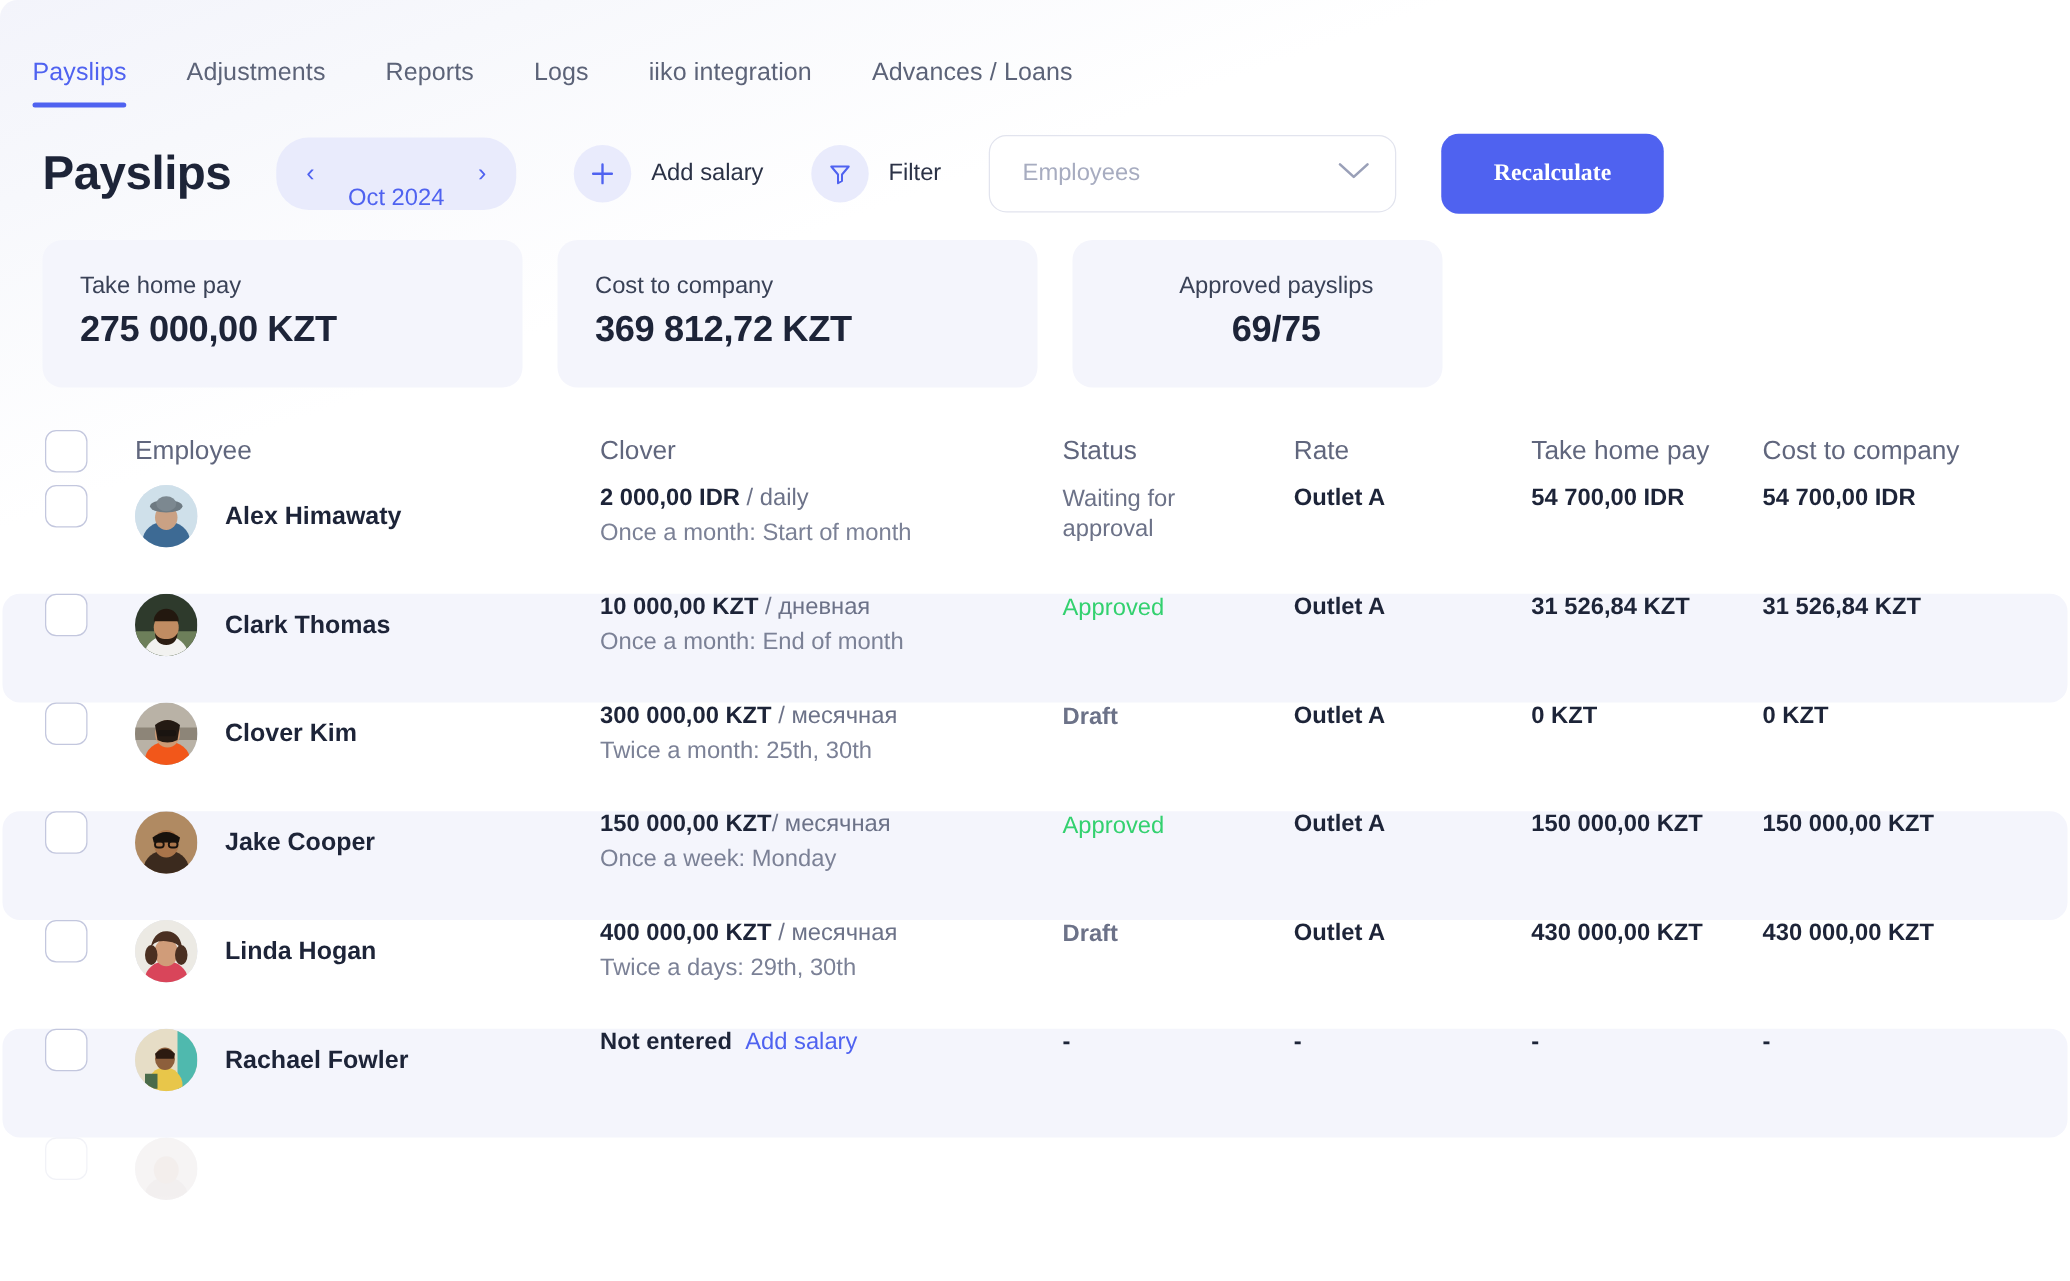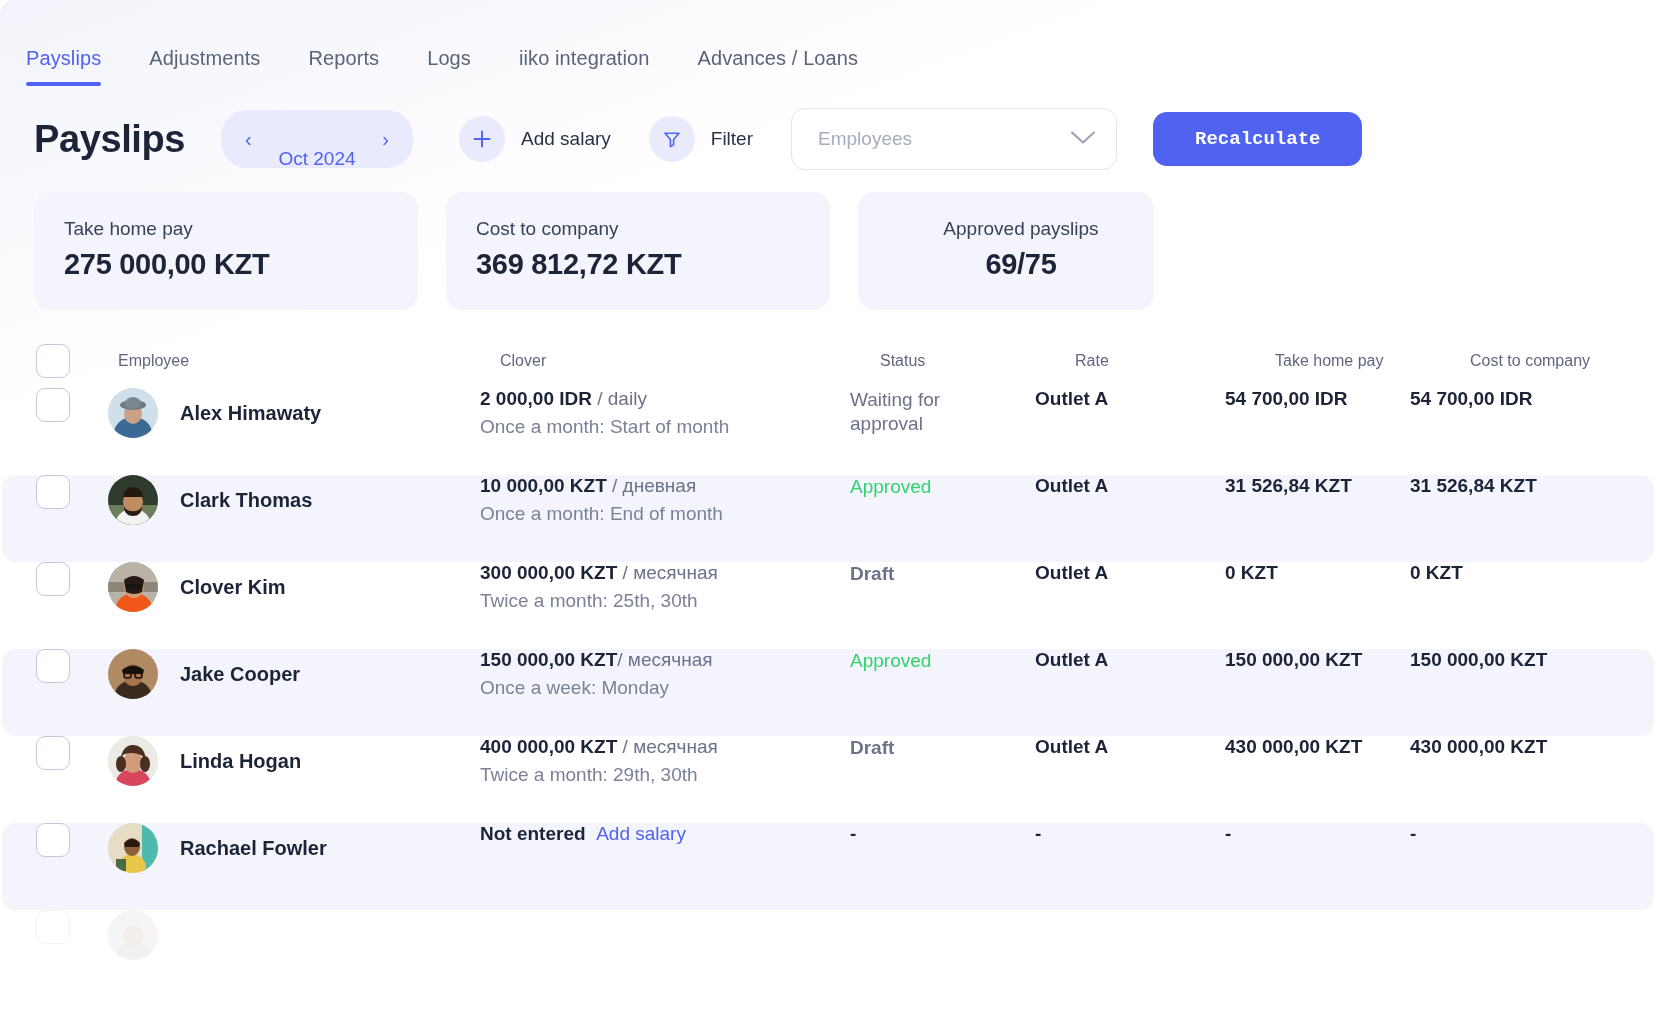--- a/index.html
+++ b/index.html
@@ -85,23 +85,23 @@
     padding: 0 20px 0 26px;
     margin-right: 36px;
     cursor: pointer;
   }
   .employees-select .ph { color: #a7acc0; font-size: 19px; }
 
   .recalc-btn {
     background: #4f62f0; color: #fff;
     font-size: 19px; font-weight: 600;
     border: none; border-radius: 14px;
-    height: 54px; padding: 0 42px;
+    height: 64px; padding: 0 42px;
     cursor: pointer;
-    font-family: Liberation Mono, monospace;
+    font-family: Liberation Serif, serif;
     white-space: nowrap;
     text-align: right;
   }
 
   
   .stats {
     display: flex;
     gap: 28px;
     padding: 14px 34px 0 34px;
   }
@@ -141,21 +141,21 @@
     background: #fff;
     cursor: pointer;
   }
   .c-emp   { width: 372px; flex: none; display: flex; align-items: center; }
   .c-sal   { width: 370px; flex: none; }
   .c-stat  { width: 185px; flex: none; }
   .c-rate  { width: 190px; flex: none; }
   .c-thp   { width: 185px; flex: none; }
   .c-ctc   { width: 200px; flex: none; }
 
-  .th { font-size: 16px; color: #60667d; margin-left: 10px; }
+  .th { font-size: 21px; color: #60667d; }
 
   .avatar {
     width: 50px; height: 50px; border-radius: 50%;
     margin-right: 22px; flex: none;
     overflow: hidden; position: relative;
     background: #dfe3ef;
   }
   .avatar svg { display: block; width: 100%; height: 100%; }
   .emp-name { font-size: 20px; font-weight: 600; color: #1d2438; white-space: nowrap; }
 
@@ -388,21 +388,21 @@
               <ellipse cx="25" cy="26" rx="9.5" ry="11" fill="#d09c79"></ellipse>
               <path d="M12 24q3-16 14-15t12 16q-2-7-13-8T12 24z" fill="#4a2f21"></path>
               <ellipse cx="13" cy="28" rx="5" ry="8" fill="#4a2f21"></ellipse>
               <ellipse cx="37" cy="28" rx="5" ry="8" fill="#4a2f21"></ellipse>
             </svg>
           </span>
         <span class="emp-name">Linda Hogan</span>
       </div>
       <div class="c-sal">
         <div class="sal-main"><span>400 000,00 KZT</span><span class="unit"> / месячная</span></div>
-        <div class="sal-sub">Twice a month: 29th, 30th</div>
+        <div class="sal-sub">Twice a days: 29th, 30th</div>
       </div>
       <div class="c-stat">
           <div class="status draft">Draft</div>
         </div>
       <div class="c-rate cell-txt">Outlet A</div>
       <div class="c-thp cell-txt">430 000,00 KZT</div>
       <div class="c-ctc cell-txt">430 000,00 KZT</div>
     </div>
 
     <div class="row alt">

